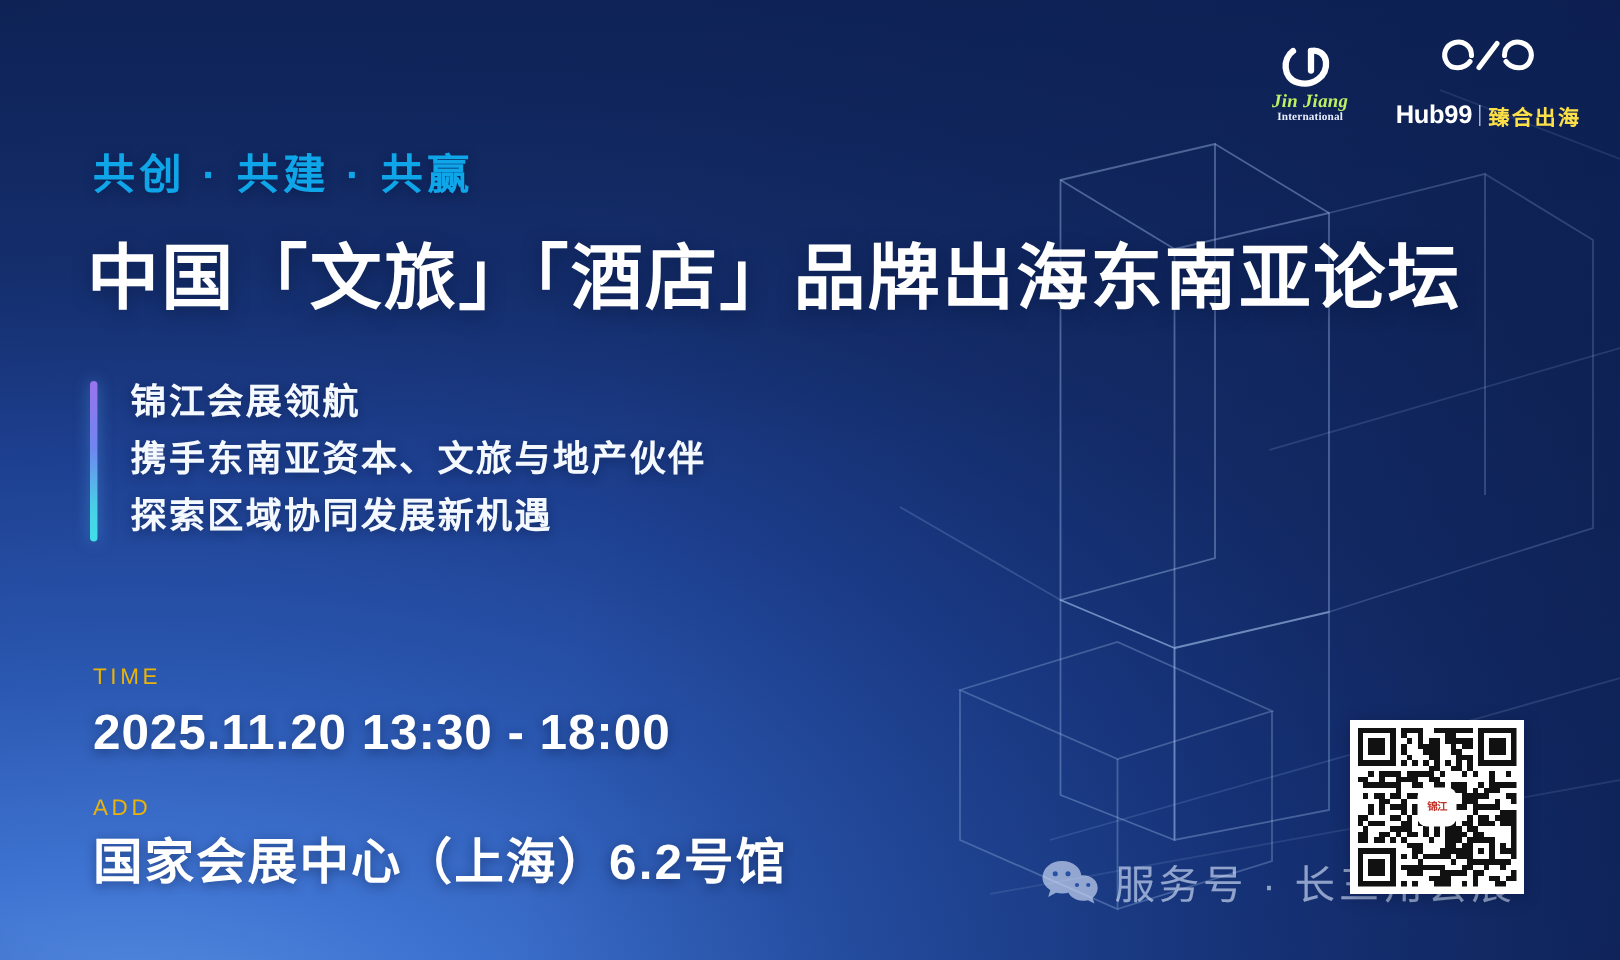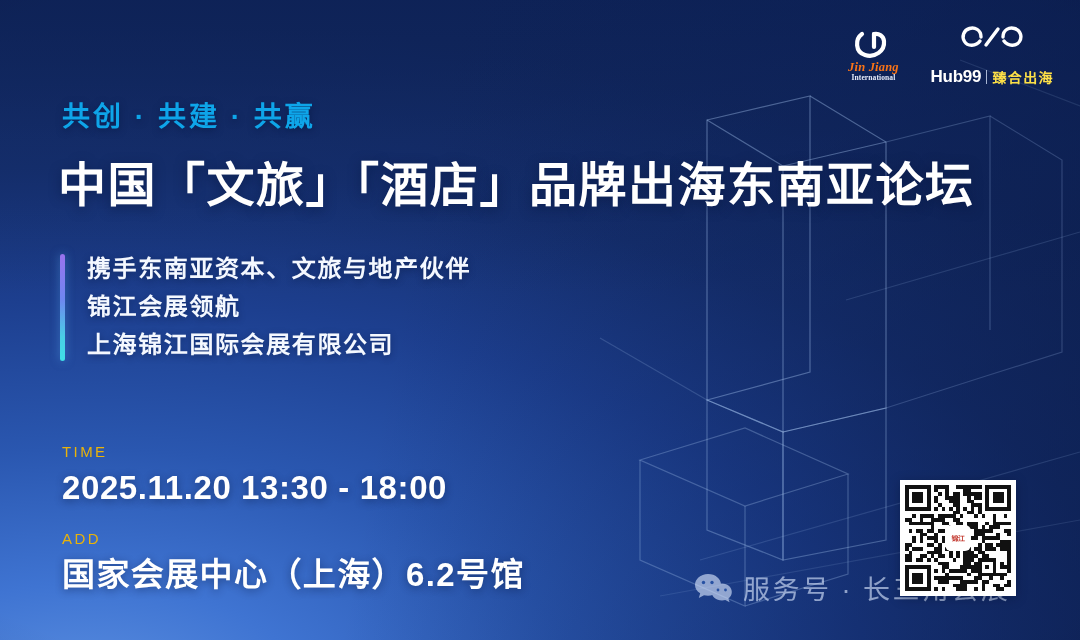--- a/index.html
+++ b/index.html
@@ -64,21 +64,21 @@
     flex-direction: column;
     align-items: center;
     width: 62px;
   }
   .jj-mark svg { display: block; }
   .jj-mark-txt1 {
     font-family: "Liberation Serif", "DejaVu Serif", serif;
     font-style: italic;
     font-weight: 700;
     font-size: 12.5px;
-    color: #f97316;
+    color: #bef264;
     line-height: 1.05;
     letter-spacing: 0.2px;
     margin-top: 1px;
   }
   .jj-mark-txt2 {
     font-family: "Liberation Serif", "DejaVu Serif", serif;
     font-weight: 700;
     font-size: 7.5px;
     color: #e8eefc;
     line-height: 1.05;
@@ -337,23 +337,23 @@
     </div>
 
   </div>
 
   <div class="eyebrow">共创 · 共建 · 共赢</div>
   <div class="headline">中国「文旅」「酒店」品牌出海东南亚论坛</div>
 
   <div class="sub-block">
     <div class="sub-bar"></div>
     <div class="sub-lines">
+      <div class="sub-line">锦江会展领航</div>
       <div class="sub-line">携手东南亚资本、文旅与地产伙伴</div>
-      <div class="sub-line">锦江会展领航</div>
-      <div class="sub-line">上海锦江国际会展有限公司</div>
+      <div class="sub-line">探索区域协同发展新机遇</div>
     </div>
   </div>
 
   <div class="meta">
     <div class="meta-group">
       <div class="meta-label">TIME</div>
       <div class="meta-value">2025.11.20  13:30 - 18:00</div>
     </div>
     <div class="meta-group">
       <div class="meta-label">ADD</div>

